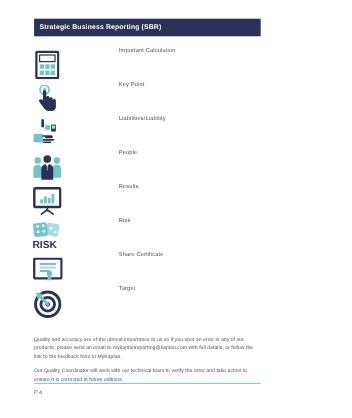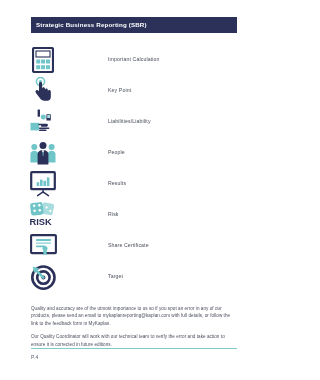--- a/index.html
+++ b/index.html
@@ -46,21 +46,20 @@
 
   
   .legend {
     position: absolute;
     left: 24px;
     top: 44px;
     width: 220px;
   }
   .legend-row {
     display: flex;
-    align-items: center;
     height: 31px;
     gap: 22px;
   }
   .legend-icon {
     width: 38px;
     min-width: 38px;
     height: 30px;
     display: flex;
     align-items: center;
     justify-content: center;

